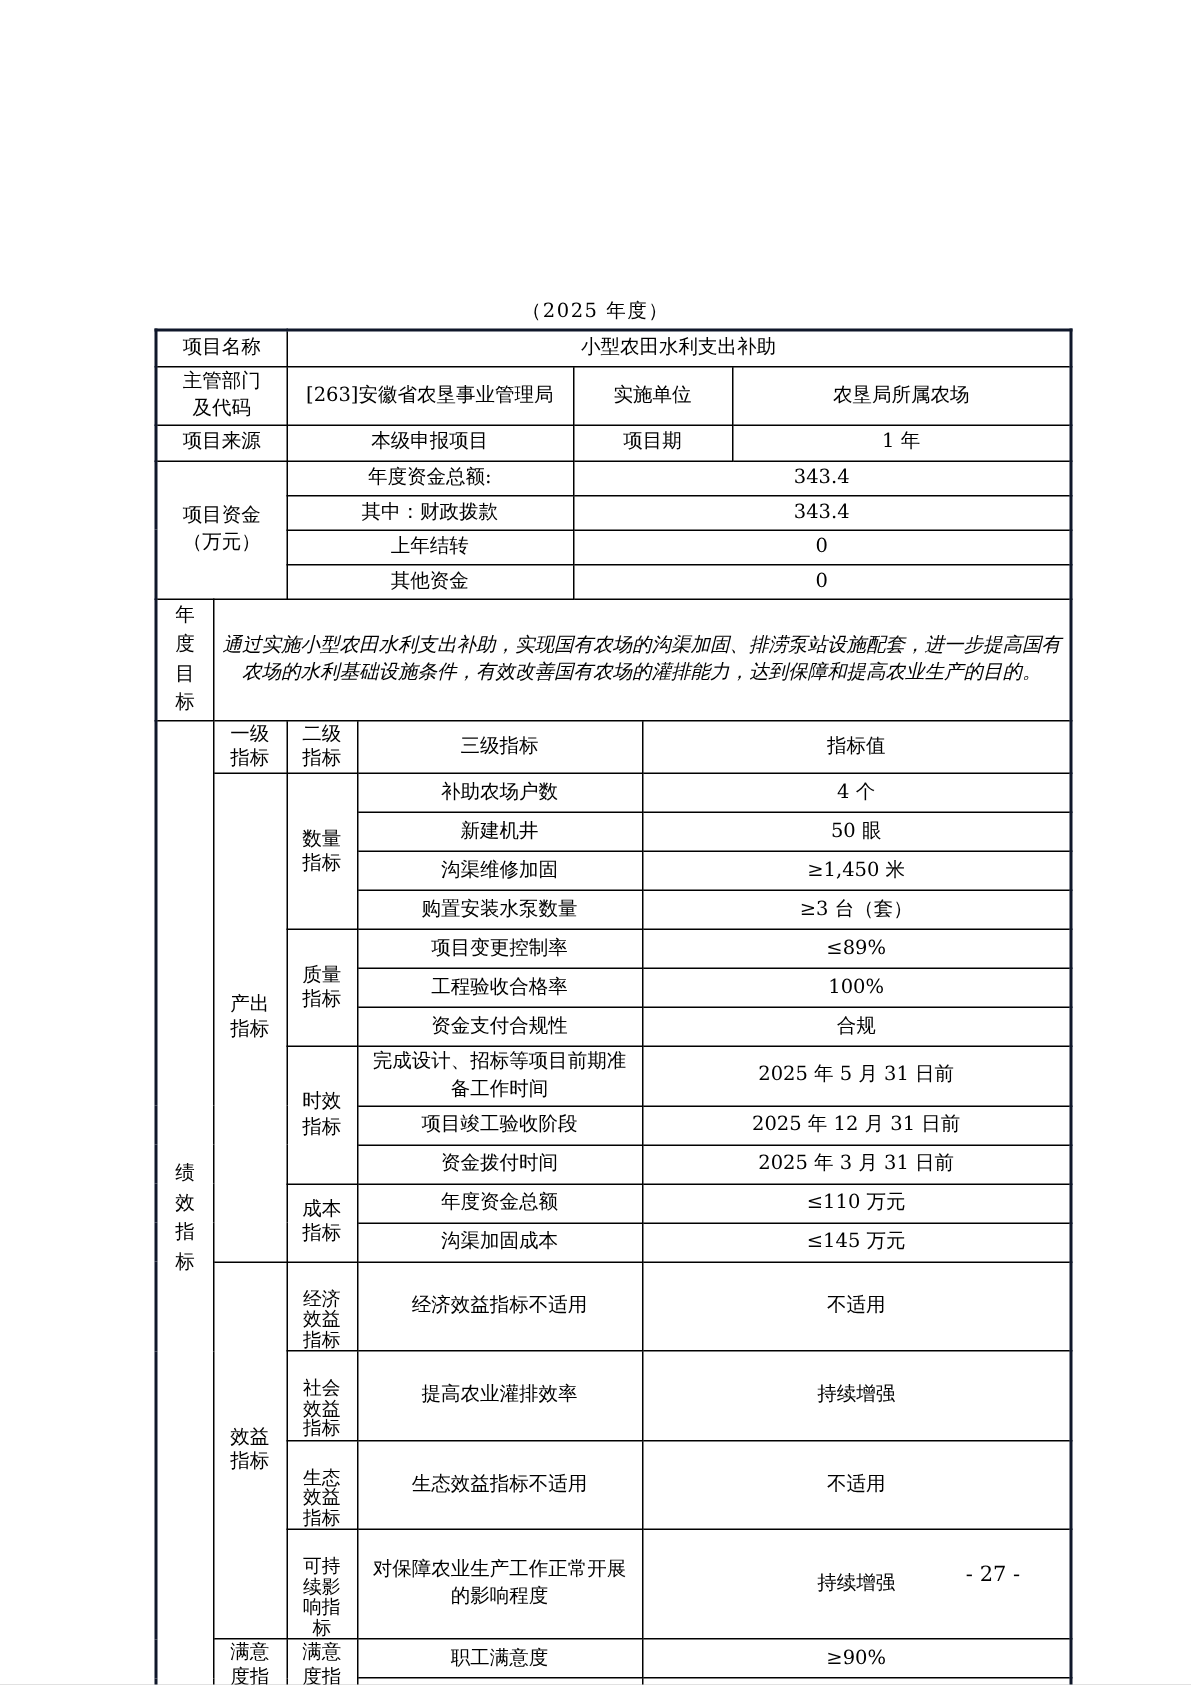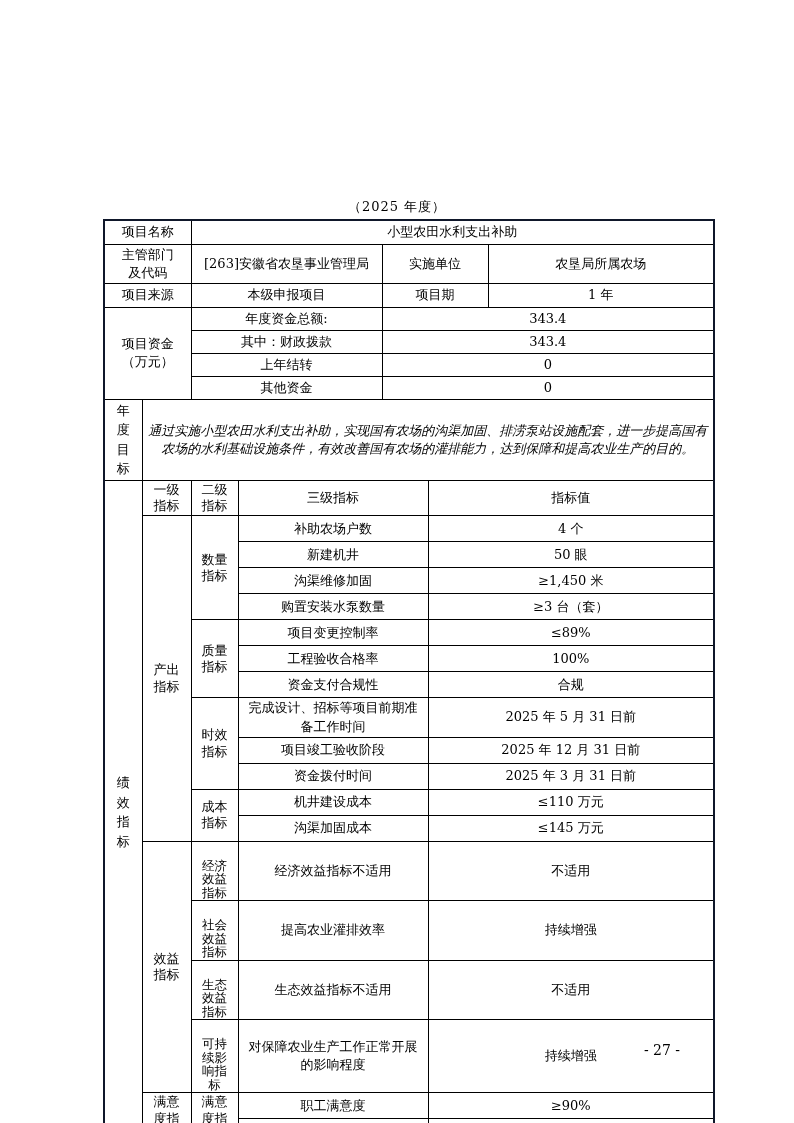--- a/index.html
+++ b/index.html
@@ -180,21 +180,21 @@
       <td colspan="2" class="name3">项目竣工验收阶段</td>
       <td colspan="2">2025 年 12 月 31 日前</td>
     </tr>
     <tr class="h26">
       <td colspan="2" class="name3">资金拨付时间</td>
       <td colspan="2">2025 年 3 月 31 日前</td>
     </tr>
 
     <tr class="h26">
       <td rowspan="2"><span class="wrap2">成本指标</span></td>
-      <td colspan="2" class="name3">机井建设成本</td>
+      <td colspan="2" class="name3">年度资金总额</td>
       <td colspan="2">≤110 万元</td>
     </tr>
     <tr class="h26">
       <td colspan="2" class="name3">沟渠加固成本</td>
       <td colspan="2">≤145 万元</td>
     </tr>
 
     <tr class="h40">
       <td rowspan="4"><span class="wrap2">效益指标</span></td>
       <td class="vt"><span class="wrap2">经济效益指标</span></td>

